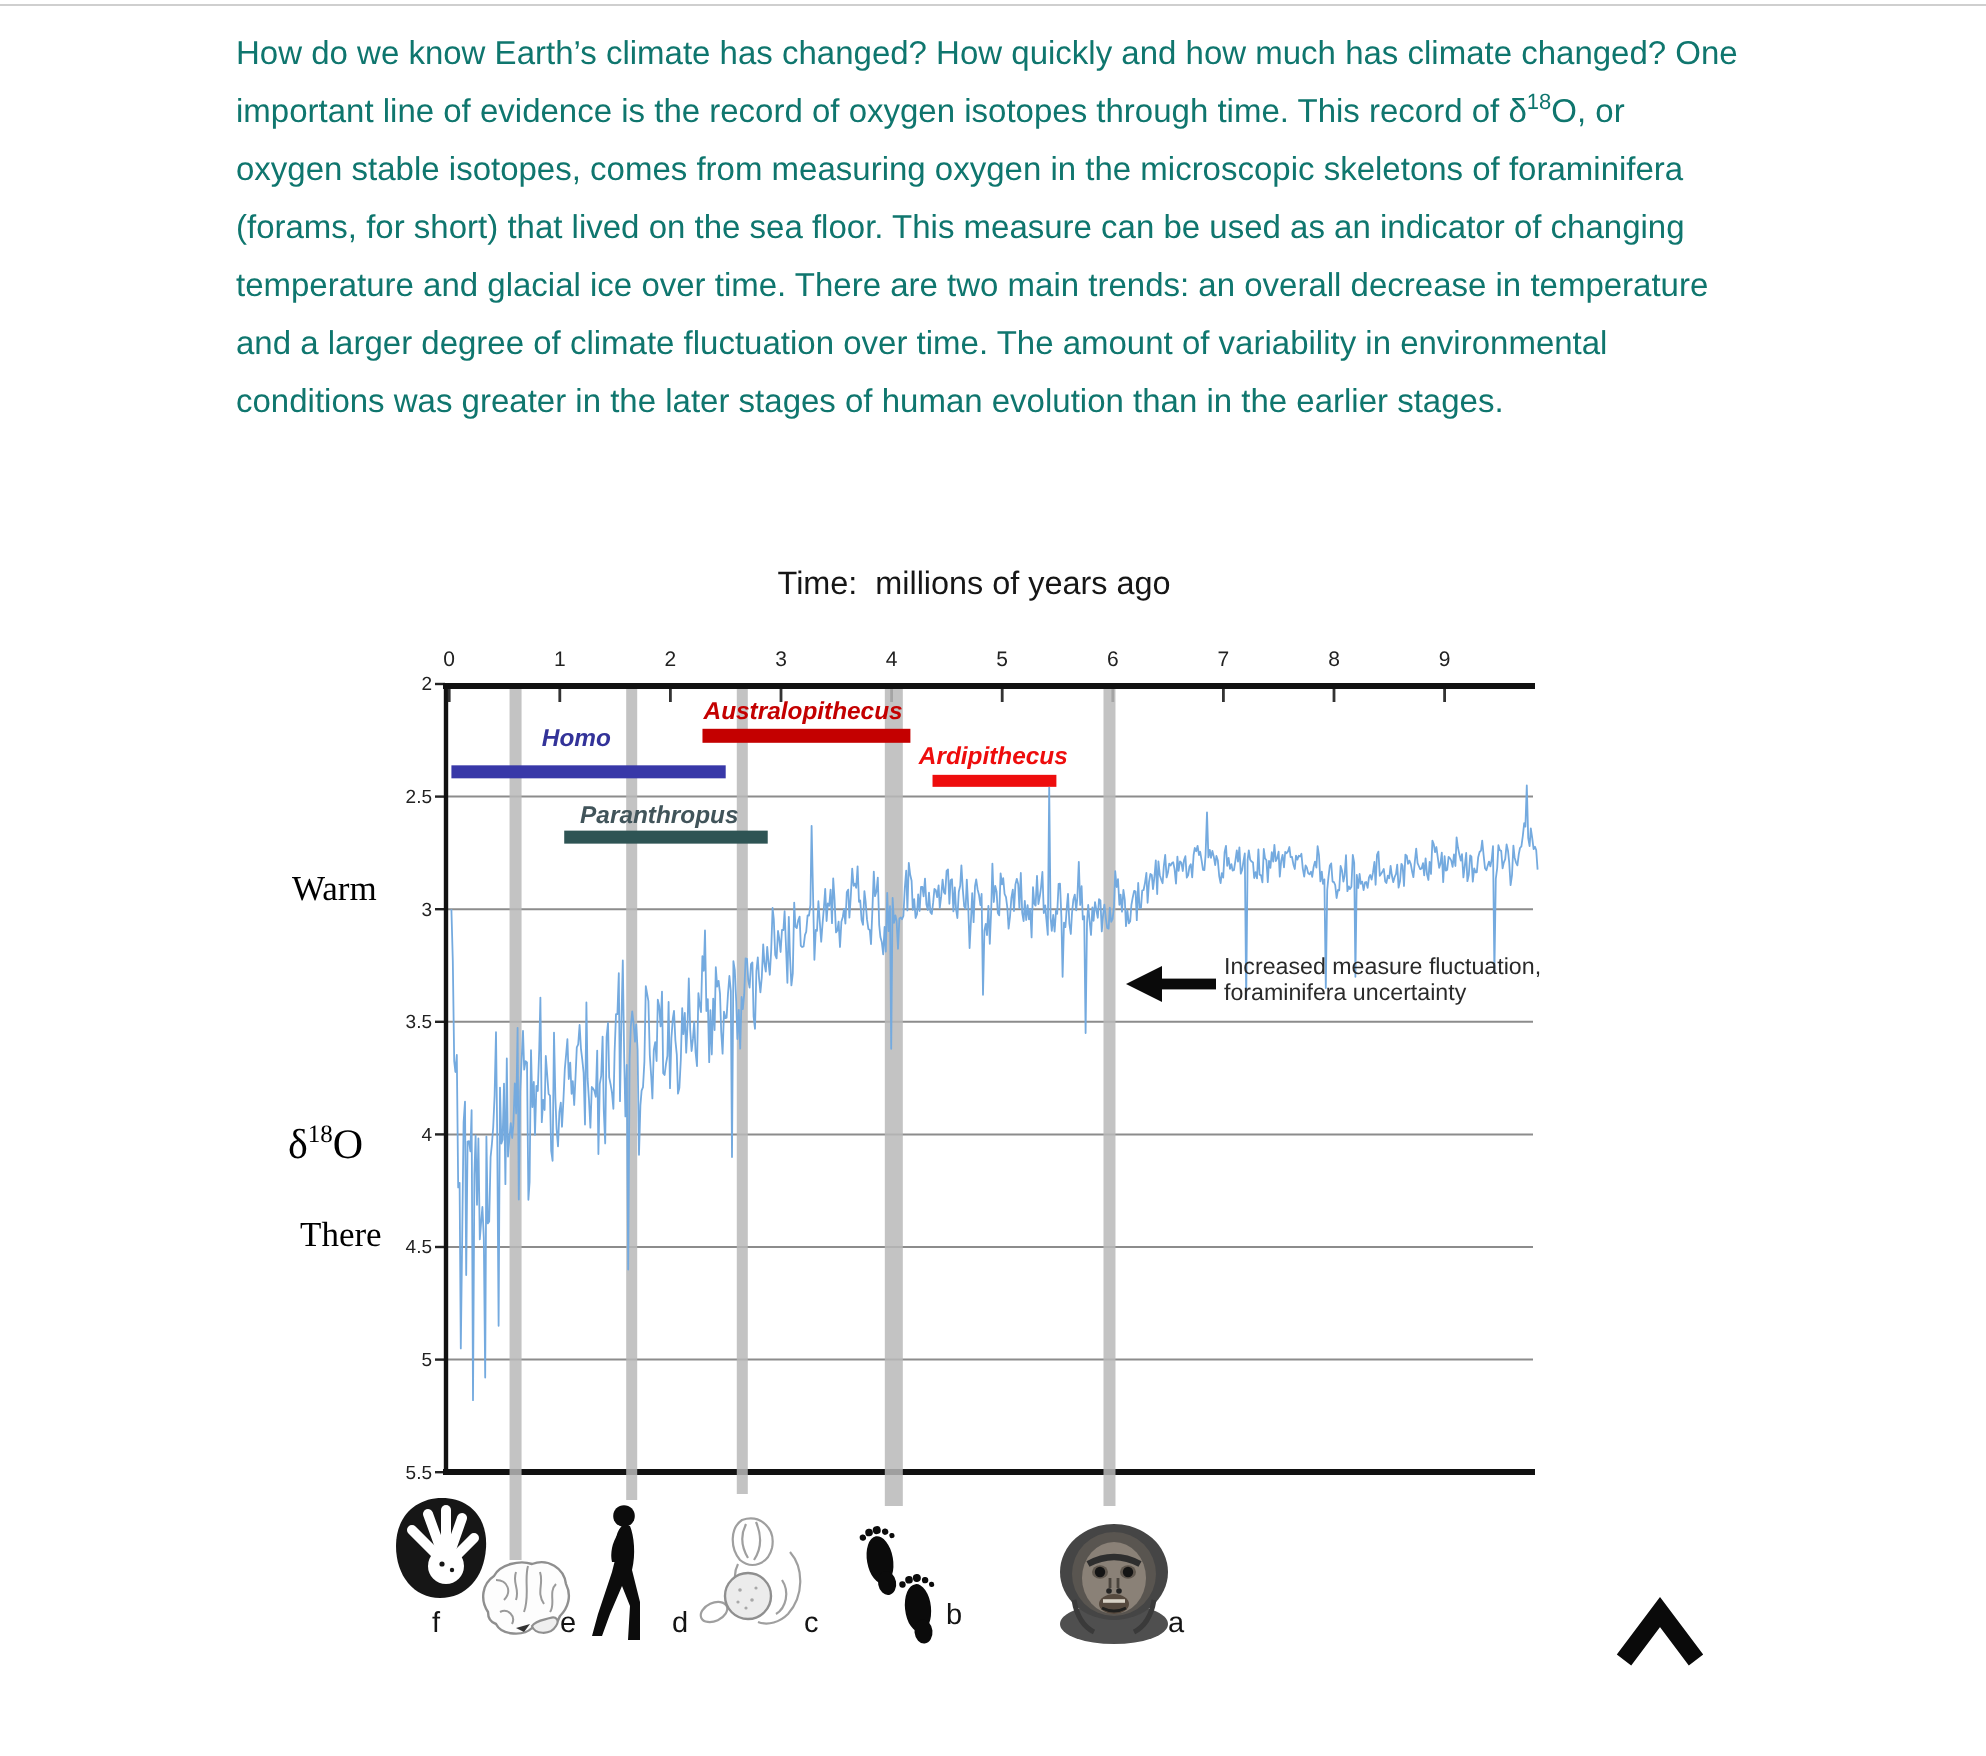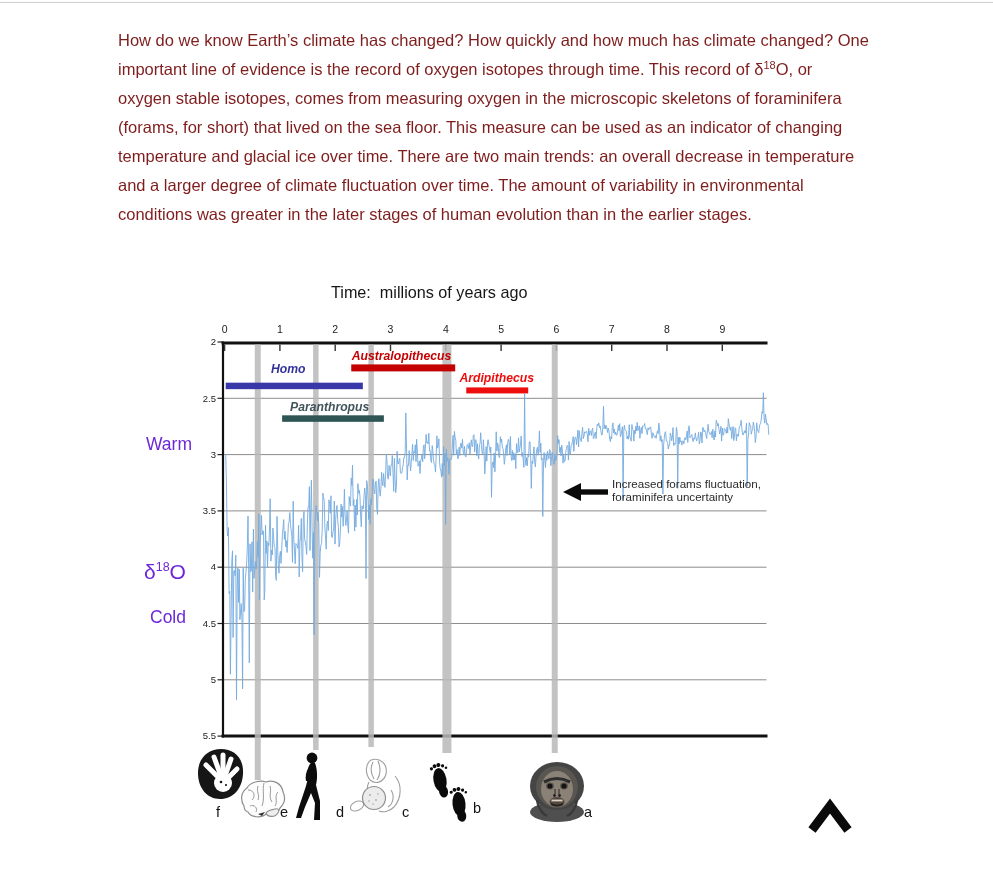--- a/index.html
+++ b/index.html
@@ -1,24 +1,24 @@
 <!DOCTYPE html>
 <html><head>
 <meta charset="utf-8">
 <style>
   html,body{margin:0;padding:0;background:#ffffff;}
   #page{position:relative;width:993px;height:878px;background:#ffffff;overflow:hidden;
         font-family:"Liberation Sans","DejaVu Sans",sans-serif;}
   .top-border{position:absolute;left:0;top:2px;width:993px;height:1px;background:#cfcfcf;}
-  .intro{position:absolute;left:118px;top:0;width:752px;margin:0;padding-top:26px;
-         font-size:16.5px;line-height:29px;color:#7f1d1d;}
+  .intro{position:absolute;left:118px;top:0;width:752px;margin:0;padding-top:13px;
+         font-size:16.5px;line-height:29px;color:#0f766e;}
   .intro sup{font-size:11px;line-height:0;}
-  .chart-title{position:absolute;left:331px;top:283px;width:312px;
+  .chart-title{position:absolute;left:331px;top:283px;width:312px;text-align:center;
                font-size:16.2px;color:#161616;white-space:pre;}
-  .side-label{position:absolute;color:#6d28d9;}
+  .side-label{position:absolute;color:#000000;font-family:Liberation Serif, serif;}
   .warm{left:146px;top:434px;font-size:17.5px;}
   .cold{left:150px;top:607px;font-size:17.5px;}
   .d18o{left:144px;top:520px;font-size:21px;margin-top:40px;}
   .d18o sup{font-size:12.5px;line-height:0;}
   #plot-svg{position:absolute;left:0;top:0;pointer-events:none;}
   .annotation{position:absolute;left:612px;top:477px;font-size:11.6px;line-height:13.4px;color:#2a2a2a;}
   .fossil-icon{position:absolute;}
   .fossil-letter{position:absolute;font-size:14.5px;color:#141414;}
   #letter-f{left:216px;top:804px}#letter-e{left:280px;top:804px}#letter-d{left:336px;top:804px}
   #letter-c{left:402px;top:804px}#letter-b{left:473px;top:800px}#letter-a{left:584px;top:804px}
@@ -31,21 +31,21 @@
 <div id="page">
   <div class="top-border"></div>
 
   <p class="intro"><span>How do we know Earth’s climate has changed? How quickly and how much has climate changed? One important line of evidence is the record of oxygen isotopes through time.  This record of δ</span><sup>18</sup><span>O, or oxygen stable isotopes, comes from measuring oxygen in the microscopic skeletons of foraminifera (forams, for short) that lived on the sea floor. This measure can be used as an indicator of changing temperature and glacial ice over time. There are two main trends:  an overall decrease in temperature and a larger degree of climate fluctuation over time. The amount of variability in environmental conditions was greater in the later stages of human evolution than in the earlier stages.</span></p>
 
   <div class="figure">
     <div class="chart-title">Time:  millions of years ago</div>
 
     <div class="side-label warm">Warm</div>
     <div class="side-label d18o"><span>δ</span><sup>18</sup><span>O</span></div>
-    <div class="side-label cold">Cold</div>
+    <div class="side-label cold">There</div>
 
     <svg id="plot-svg" width="993" height="878" viewBox="0 0 993 878">
         <line x1="222" y1="398.3" x2="766.5" y2="398.3" stroke="#8c8c8c" stroke-width="1"></line>
         <line x1="222" y1="454.6" x2="766.5" y2="454.6" stroke="#8c8c8c" stroke-width="1"></line>
         <line x1="222" y1="510.9" x2="766.5" y2="510.9" stroke="#8c8c8c" stroke-width="1"></line>
         <line x1="222" y1="567.2" x2="766.5" y2="567.2" stroke="#8c8c8c" stroke-width="1"></line>
         <line x1="222" y1="623.5" x2="766.5" y2="623.5" stroke="#8c8c8c" stroke-width="1"></line>
         <line x1="222" y1="679.8" x2="766.5" y2="679.8" stroke="#8c8c8c" stroke-width="1"></line>
         <line x1="217.5" y1="342" x2="222.5" y2="342" stroke="#222" stroke-width="1.2"></line>
         <text x="216" y="345.2" text-anchor="end" font-size="9.5" fill="#222" font-family="&quot;Liberation Sans&quot;,&quot;DejaVu Sans&quot;,sans-serif">2</text>
@@ -98,21 +98,21 @@
         <rect x="466.26099999999997" y="387.418" width="61.936000000000035" height="6" fill="#ee0d0d"></rect>
         <text x="496.67599999999993" y="382.032" text-anchor="middle" font-size="12.2" font-style="italic" font-weight="bold" fill="#ee0d0d" font-family="&quot;Liberation Sans&quot;,&quot;DejaVu Sans&quot;,sans-serif">Ardipithecus</text>
         <rect x="282.11199999999997" y="415.318" width="101.75200000000001" height="6.5" fill="#2e5454"></rect>
         <text x="329.66999999999996" y="411.308" text-anchor="middle" font-size="12.2" font-style="italic" font-weight="bold" fill="#41545a" font-family="&quot;Liberation Sans&quot;,&quot;DejaVu Sans&quot;,sans-serif">Paranthropus</text>
         <polyline points="225.7,454.6 226.4,480.2 227.1,530.6 227.7,536.0 228.4,527.5 229.1,593.7 229.8,591.4 230.4,674.2 231.1,618.2 231.8,561.1 232.5,550.8 233.1,637.5 233.8,570.8 234.5,570.6 235.2,575.7 235.8,555.1 236.5,700.1 237.2,587.1 237.8,567.7 238.5,602.4 239.2,569.2 239.9,619.7 240.5,611.9 241.2,603.5 241.9,618.8 242.6,688.8 243.2,568.2 243.9,611.7 244.6,610.7 245.3,578.5 245.9,572.6 246.6,563.7 247.3,547.8 248.0,516.1 248.6,566.7 249.3,662.9 250.0,543.8 250.7,571.8 251.3,569.9 252.0,541.8 252.7,592.1 253.4,529.2 254.0,578.3 254.7,569.0 255.4,561.6 256.1,569.0 256.7,561.8 257.4,541.7 258.1,556.7 258.8,514.0 259.4,599.8 260.1,545.6 260.8,530.2 261.5,515.4 262.1,534.8 262.8,530.6 263.5,531.2 264.2,599.9 264.8,591.0 265.5,525.1 266.2,553.5 266.9,541.0 267.5,567.4 268.2,542.9 268.9,545.5 269.6,525.1 270.2,498.8 270.9,561.1 271.6,550.0 272.3,555.0 272.9,528.0 273.6,537.4 274.3,547.0 275.0,547.8 275.6,575.4 276.3,580.4 277.0,516.3 277.7,549.3 278.3,564.5 279.0,573.2 279.7,555.9 280.4,551.3 281.0,563.4 281.7,550.2 282.4,534.6 283.1,526.8 283.7,519.6 284.4,539.5 285.1,531.3 285.8,546.9 286.4,540.6 287.1,552.5 287.8,537.5 288.4,523.7 289.1,522.2 289.8,512.5 290.5,524.6 291.1,529.5 291.8,536.3 292.5,562.3 293.2,501.2 293.8,539.2 294.5,550.1 295.2,563.8 295.9,543.5 296.5,544.2 297.2,545.4 297.9,548.4 298.6,525.3 299.2,577.0 299.9,541.9 300.6,537.9 301.3,518.3 301.9,555.5 302.6,571.7 303.3,518.5 304.0,511.5 304.6,538.7 305.3,542.2 306.0,546.4 306.7,554.4 307.3,526.1 308.0,507.1 308.7,507.1 309.4,486.6 310.0,550.6 310.7,511.2 311.4,480.2 312.1,529.0 312.7,558.2 313.4,532.5 314.1,634.8 314.8,529.5 315.4,513.5 316.1,505.7 316.8,511.7 317.5,520.9 318.1,512.2 318.8,524.9 319.5,577.4 320.2,552.7 320.8,545.3 321.5,543.6 322.2,530.8 322.9,493.1 323.5,496.6 324.2,500.6 324.9,527.5 325.6,538.1 326.2,549.2 326.9,525.0 327.6,521.1 328.3,530.5 328.9,499.8 329.6,503.1 330.3,513.2 331.0,495.8 331.6,536.6 332.3,537.5 333.0,531.9 333.7,528.0 334.3,501.0 335.0,544.1 335.7,519.1 336.4,509.3 337.0,505.5 337.7,520.3 338.4,527.3 339.0,546.8 339.7,543.9 340.4,530.0 341.1,504.1 341.7,517.1 342.4,506.4 343.1,526.3 343.8,511.8 344.4,489.2 345.1,515.0 345.8,525.5 346.5,519.2 347.1,510.9 347.8,526.2 348.5,533.1 349.2,496.6 349.8,502.0 350.5,506.1 351.2,478.1 351.9,485.4 352.5,465.2 353.2,505.5 353.9,499.6 354.6,531.1 355.2,505.1 355.9,527.2 356.6,499.3 357.3,515.0 357.9,483.6 358.6,493.3 359.3,490.4 360.0,496.8 360.6,515.8 361.3,526.8 362.0,505.8 362.7,509.1 363.3,508.8 364.0,496.9 364.7,488.0 365.4,495.4 366.0,578.5 366.7,480.6 367.4,485.1 368.1,500.5 368.7,519.5 369.4,504.9 370.1,524.3 370.8,498.5 371.4,504.6 372.1,497.1 372.8,479.2 373.5,479.4 374.1,489.9 374.8,493.8 375.5,482.0 376.2,481.2 376.8,508.3 377.5,514.4 378.2,485.5 378.9,478.7 379.5,488.9 380.2,496.2 380.9,488.6 381.6,472.2 382.2,481.4 382.9,485.8 383.6,473.4 384.3,481.6 384.9,487.4 385.6,475.1 386.3,454.0 386.9,459.6 387.6,477.4 388.3,479.2 389.0,465.5 389.6,469.1 390.3,476.0 391.0,464.9 391.7,465.0 392.3,455.6 393.0,473.1 393.7,491.4 394.4,458.4 395.0,478.2 395.7,492.7 396.4,486.7 397.1,451.3 397.7,463.3 398.4,464.0 399.1,460.2 399.8,458.3 400.4,472.9 401.1,473.5 401.8,473.2 402.5,467.4 403.1,465.9 403.8,457.7 404.5,457.8 405.2,452.4 405.8,412.9 406.5,446.0 407.2,479.9 407.9,464.9 408.5,465.4 409.2,450.6 409.9,461.0 410.6,470.9 411.2,462.8 411.9,454.5 412.6,444.4 413.3,460.5 413.9,451.7 414.6,452.9 415.3,444.8 416.0,461.6 416.6,439.2 417.3,450.0 418.0,466.2 418.7,465.2 419.3,460.8 420.0,473.5 420.7,460.9 421.4,458.5 422.0,454.5 422.7,461.8 423.4,446.1 424.1,444.8 424.7,458.8 425.4,448.1 426.1,434.3 426.8,442.9 427.4,441.8 428.1,443.9 428.8,433.2 429.5,450.9 430.1,450.2 430.8,460.0 431.5,462.4 432.2,445.6 432.8,450.7 433.5,459.7 434.2,464.5 434.9,465.0 435.5,472.1 436.2,454.9 436.9,435.8 437.5,448.1 438.2,445.9 438.9,438.8 439.6,462.4 440.2,468.5 440.9,471.0 441.6,477.2 442.3,463.5 442.9,475.8 443.6,446.4 444.3,465.6 445.0,453.1 445.6,524.4 446.3,448.9 447.0,461.4 447.7,457.7 448.3,460.5 449.0,474.4 449.7,459.2 450.4,458.7 451.0,459.6 451.7,458.0 452.4,444.0 453.1,435.3 453.7,455.2 454.4,431.4 455.1,437.4 455.8,440.4 456.4,454.9 457.1,449.6 457.8,459.0 458.5,457.1 459.1,447.2 459.8,455.5 460.5,443.5 461.2,443.4 461.8,448.2 462.5,439.3 463.2,452.1 463.9,455.0 464.5,446.3 465.2,456.1 465.9,457.0 466.6,451.1 467.2,444.5 467.9,445.1 468.6,448.6 469.3,442.7 469.9,454.0 470.6,448.1 471.3,439.8 472.0,446.2 472.6,446.9 473.3,435.4 474.0,434.7 474.7,451.9 475.3,440.1 476.0,439.6 476.7,455.7 477.4,443.7 478.0,454.4 478.7,459.0 479.4,445.9 480.1,442.9 480.7,432.7 481.4,444.7 482.1,453.2 482.8,454.4 483.4,439.8 484.1,453.0 484.8,474.0 485.5,459.8 486.1,446.6 486.8,461.1 487.5,443.1 488.1,439.7 488.8,444.7 489.5,447.5 490.2,452.6 490.8,447.0 491.5,497.4 492.2,465.4 492.9,461.9 493.5,467.6 494.2,452.9 494.9,471.9 495.6,455.1 496.2,431.8 496.9,451.0 497.6,442.9 498.3,445.9 498.9,456.5 499.6,457.7 500.3,436.7 501.0,442.2 501.6,439.1 502.3,447.0 503.0,448.6 503.7,454.2 504.3,464.3 505.0,458.3 505.7,448.8 506.4,444.8 507.0,455.5 507.7,442.3 508.4,439.4 509.1,442.1 509.7,454.1 510.4,436.5 511.1,456.4 511.8,460.6 512.4,450.4 513.1,460.0 513.8,452.6 514.5,459.7 515.1,454.5 515.8,468.7 516.5,443.6 517.2,452.0 517.8,452.8 518.5,437.9 519.2,452.0 519.9,448.2 520.5,443.8 521.2,436.0 521.9,456.5 522.6,452.7 523.2,459.7 523.9,467.4 524.6,393.8 525.3,458.8 525.9,465.4 526.6,457.5 527.3,465.8 528.0,455.2 528.6,456.9 529.3,441.9 530.0,441.8 530.7,458.7 531.3,488.4 532.0,461.3 532.7,463.6 533.4,453.8 534.0,446.9 534.7,462.0 535.4,467.0 536.0,456.5 536.7,449.7 537.4,447.3 538.1,455.2 538.7,448.4 539.4,430.9 540.1,452.5 540.8,443.1 541.4,459.7 542.1,458.1 542.8,516.5 543.5,461.5 544.1,452.5 544.8,460.5 545.5,467.5 546.2,453.7 546.8,460.4 547.5,451.1 548.2,455.2 548.9,458.9 549.5,449.6 550.2,450.2 550.9,465.7 551.6,456.8 552.2,452.3 552.9,458.9 553.6,464.0 554.3,464.3 554.9,453.8 555.6,460.9 556.3,459.4 557.0,453.1 557.6,435.6 558.3,443.5 559.0,439.6 559.7,452.4 560.3,447.3 561.0,455.9 561.7,445.0 562.4,449.9 563.0,463.1 563.7,455.2 564.4,461.7 565.1,460.6 565.7,452.5 566.4,448.6 567.1,445.4 567.8,445.8 568.4,460.1 569.1,441.5 569.8,454.0 570.5,453.9 571.1,445.3 571.8,445.0 572.5,441.4 573.2,436.5 573.8,451.4 574.5,441.1 575.2,437.0 575.9,437.5 576.5,444.6 577.2,438.6 577.9,430.2 578.6,447.0 579.2,430.7 579.9,437.6 580.6,439.8 581.3,441.6 581.9,433.2 582.6,427.4 583.3,438.7 584.0,436.1 584.6,431.8 585.3,432.8 586.0,431.5 586.6,431.1 587.3,434.7 588.0,441.8 588.7,428.3 589.3,435.4 590.0,430.7 590.7,431.3 591.4,435.5 592.0,430.2 592.7,428.1 593.4,438.8 594.1,437.5 594.7,433.4 595.4,432.1 596.1,438.7 596.8,427.5 597.4,424.0 598.1,425.6 598.8,422.9 599.5,427.5 600.1,425.9 600.8,430.2 601.5,434.9 602.2,435.0 602.8,427.3 603.5,406.2 604.2,428.7 604.9,424.9 605.5,428.9 606.2,425.5 606.9,428.3 607.6,432.6 608.2,428.0 608.9,430.1 609.6,438.0 610.3,441.6 610.9,436.6 611.6,438.8 612.3,426.1 613.0,422.9 613.6,432.9 614.3,429.0 615.0,434.4 615.7,432.1 616.3,435.3 617.0,435.0 617.7,430.3 618.4,425.2 619.0,430.8 619.7,423.7 620.4,436.8 621.1,434.8 621.7,430.8 622.4,426.7 623.1,499.6 623.8,430.1 624.4,425.2 625.1,429.9 625.8,430.8 626.5,431.3 627.1,439.0 627.8,436.1 628.5,439.2 629.2,424.7 629.8,437.3 630.5,437.7 631.2,441.2 631.9,424.5 632.5,429.1 633.2,430.1 633.9,441.1 634.5,430.4 635.2,433.9 635.9,426.1 636.6,430.8 637.2,422.4 637.9,430.6 638.6,429.1 639.3,425.8 639.9,438.3 640.6,430.4 641.3,427.4 642.0,433.7 642.6,426.0 643.3,426.6 644.0,425.7 644.7,423.5 645.3,428.6 646.0,428.5 646.7,432.2 647.4,434.5 648.0,427.8 648.7,429.8 649.4,427.9 650.1,428.2 650.7,426.9 651.4,434.3 652.1,438.3 652.8,432.7 653.4,433.7 654.1,436.6 654.8,437.2 655.5,435.8 656.1,438.4 656.8,433.5 657.5,430.8 658.2,433.8 658.8,423.1 659.5,427.6 660.2,440.7 660.9,435.8 661.5,441.9 662.2,439.7 662.9,494.0 663.6,445.0 664.2,438.8 664.9,432.9 665.6,431.7 666.3,440.9 666.9,440.9 667.6,442.5 668.3,449.0 669.0,444.9 669.6,445.2 670.3,433.0 671.0,435.2 671.7,440.8 672.3,437.9 673.0,427.6 673.7,445.6 674.4,443.2 675.0,444.5 675.7,443.4 676.4,427.4 677.1,431.5 677.7,488.4 678.4,437.4 679.1,444.0 679.8,437.0 680.4,441.9 681.1,440.8 681.8,445.1 682.5,441.2 683.1,441.0 683.8,443.9 684.5,438.7 685.1,437.5 685.8,439.8 686.5,436.2 687.2,431.0 687.8,442.4 688.5,427.4 689.2,425.8 689.9,437.9 690.5,437.0 691.2,435.9 691.9,434.5 692.6,440.7 693.2,441.5 693.9,437.8 694.6,439.1 695.3,432.9 695.9,437.5 696.6,441.1 697.3,438.6 698.0,437.0 698.6,432.3 699.3,443.8 700.0,440.7 700.7,431.9 701.3,433.0 702.0,443.0 702.7,427.3 703.4,428.0 704.0,431.9 704.7,430.3 705.4,432.1 706.1,436.0 706.7,438.6 707.4,430.9 708.1,424.3 708.8,431.6 709.4,433.0 710.1,434.6 710.8,434.2 711.5,431.6 712.1,437.7 712.8,429.2 713.5,437.1 714.2,440.0 714.8,430.9 715.5,437.0 716.2,420.3 716.9,422.2 717.5,426.1 718.2,423.5 718.9,428.8 719.6,433.9 720.2,432.0 720.9,426.3 721.6,441.1 722.3,428.1 722.9,435.3 723.6,434.9 724.3,428.4 725.0,429.2 725.6,430.2 726.3,433.4 727.0,427.2 727.7,433.0 728.3,418.7 729.0,423.9 729.7,427.3 730.4,430.3 731.0,427.1 731.7,438.7 732.4,432.9 733.1,426.5 733.7,440.6 734.4,437.4 735.1,427.7 735.7,428.3 736.4,440.8 737.1,434.2 737.8,436.2 738.4,436.2 739.1,428.6 739.8,426.0 740.5,425.3 741.1,420.3 741.8,427.5 742.5,434.1 743.2,435.1 743.8,433.0 744.5,430.8 745.2,433.2 745.9,429.4 746.5,423.1 747.2,486.1 747.9,439.4 748.6,434.0 749.2,422.6 749.9,425.1 750.6,425.4 751.3,434.2 751.9,431.3 752.6,429.6 753.3,422.2 754.0,425.3 754.6,431.2 755.3,442.6 756.0,437.6 756.7,422.8 757.3,428.7 758.0,431.3 758.7,432.7 759.4,427.1 760.0,424.0 760.7,423.2 761.4,418.0 762.1,411.6 762.7,413.3 763.4,392.7 764.1,418.9 764.8,423.1 765.4,414.2 766.1,418.9 766.8,424.6 767.5,423.4 768.1,425.0 768.8,434.8" fill="none" stroke="#74aadf" stroke-width="0.9" stroke-linejoin="round"></polyline>
         <polygon points="563,492 581,483 581,501" fill="#0a0a0a"></polygon>
         <rect x="581" y="489.3" width="27" height="5.4" fill="#0a0a0a"></rect>
       </svg>
 
     <div class="annotation">
-      <div>Increased forams fluctuation,</div>
+      <div>Increased measure fluctuation,</div>
       <div>foraminifera uncertainty</div>
     </div>
 
     <div class="fossil-icon" id="icon-hand" style="left:197px;top:748px">
       <svg width="48" height="52" viewBox="0 0 48 52">
         <path fill="#161616" d="M24 1 C37 1 47 10 46 26 C45 41 36 51 23 51 C10 51 1 40 1 25 C1 10 11 1 24 1 Z"></path>
         <g stroke="#ffffff" stroke-width="5" stroke-linecap="round">
           <line x1="24" y1="32" x2="9" y2="17"></line>
             <line x1="25" y1="31" x2="17" y2="9"></line>
           <line x1="26" y1="31" x2="26" y2="7"></line>

